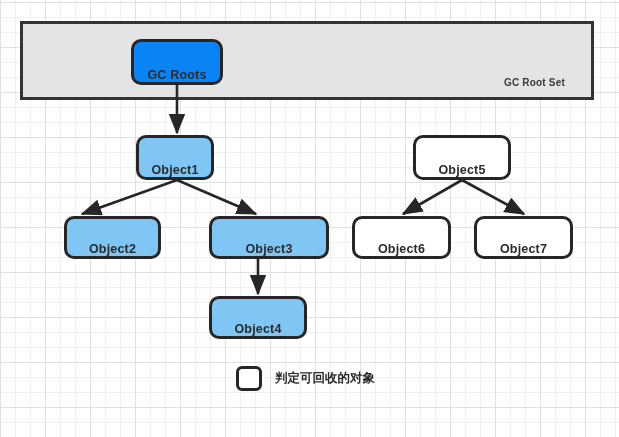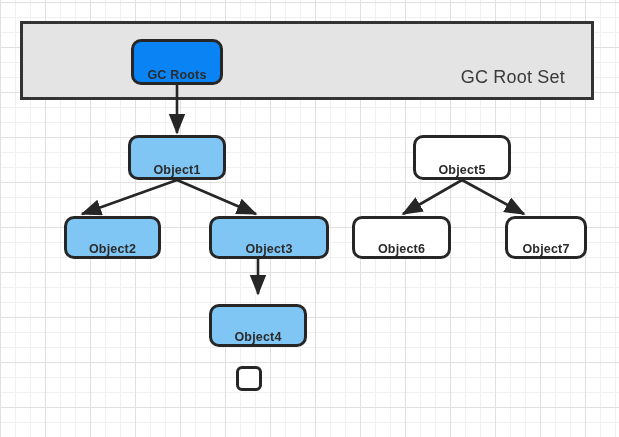--- a/index.html
+++ b/index.html
@@ -48,22 +48,22 @@
     width: 574px;
     height: 79px;
     background-color: #e4e4e4;
     border: 3px solid #333333;
     box-sizing: border-box;
   }
   .rootset-label {
     position: absolute;
     right: 26px;
     bottom: 9px;
-    font-size: 18px;
-    font-weight: normal;
+    font-size: 10px;
+    font-weight: bold;
     color: #3a3a3a;
     letter-spacing: 0.2px;
     white-space: nowrap;
   }
 
   .node {
     position: absolute;
     box-sizing: border-box;
     border: 3px solid #262626;
     border-radius: 10px;
@@ -137,42 +137,43 @@
         <line x1="258" y1="259" x2="258" y2="294"></line>
         <line x1="462" y1="180" x2="403" y2="214"></line>
         <line x1="462" y1="180" x2="524" y2="214"></line>
       </g>
   </svg>
 
   <div id="nodes">
       <div class="node root" style="left: 131px; top: 39px; width: 92px; height: 46px;">
         <span>GC Roots</span>
       </div>
-      <div class="node alive" style="left: 128px; top: 135px; width: 98px; height: 45px;">
+      <div class="node alive" style="left: 136px; top: 135px; width: 78px; height: 45px;">
         <span>Object1</span>
       </div>
       <div class="node alive" style="left: 28px; top: 216px; width: 97px; height: 43px; margin-left: 36px;">
         <span>Object2</span>
       </div>
       <div class="node alive" style="left: 209px; top: 216px; width: 120px; height: 43px;">
         <span>Object3</span>
       </div>
-      <div class="node alive" style="left: 209px; top: 296px; width: 98px; height: 43px; margin-top: 8px;">
+      <div class="node alive" style="left: 209px; top: 296px; width: 98px; height: 43px;">
         <span>Object4</span>
       </div>
       <div class="node dead" style="left: 413px; top: 135px; width: 98px; height: 45px;">
         <span>Object5</span>
       </div>
       <div class="node dead" style="left: 352px; top: 216px; width: 99px; height: 43px;">
         <span>Object6</span>
       </div>
-      <div class="node dead" style="left: 505px; top: 216px; width: 82px; height: 43px;">
+      <div class="node dead" style="left: 474px; top: 216px; width: 99px; height: 43px;">
         <span>Object7</span>
       </div>
     </div>
 
   <div class="legend">
     <div class="legend-row">
       <div class="legend-swatch dead"></div>
+      <div class="legend-text">判定可回收的对象</div>
     </div>
   </div>
 
 </div>
 
 </body></html>

